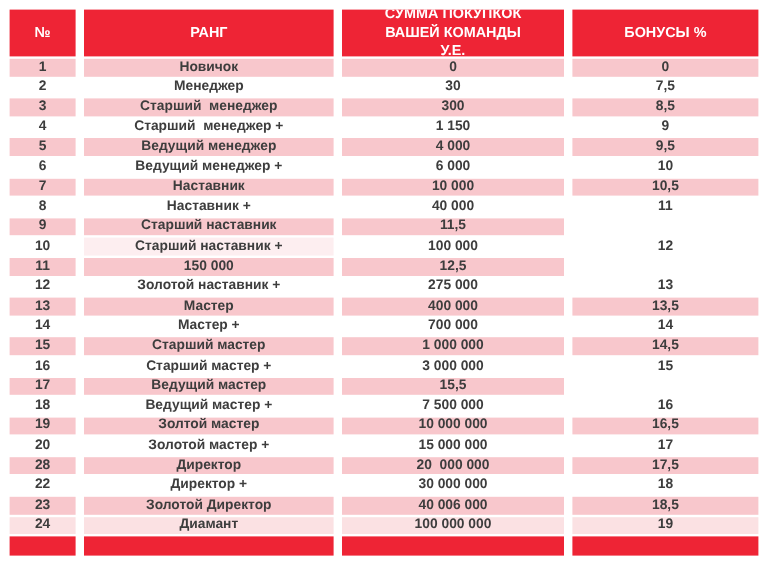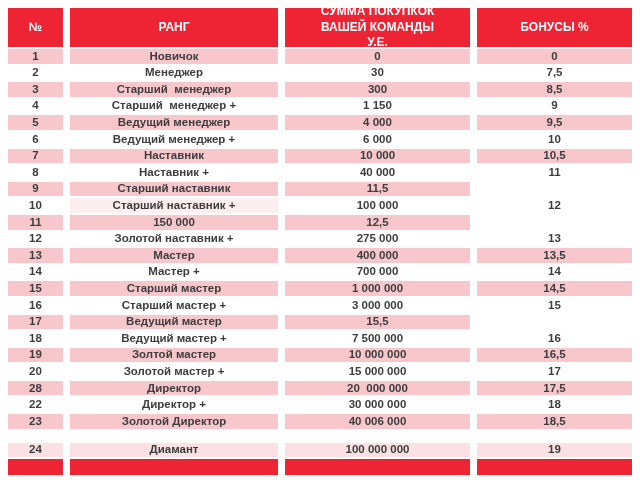--- a/index.html
+++ b/index.html
@@ -46,21 +46,21 @@
   .header-row .cell{
     height:39px;
     background:var(--header-red);
     color:var(--header-text);
     font-size:12px;
     line-height:1.3;
     white-space:pre-line;
   }
   .body-row .cell{height:14.6px;background:var(--row-white);}
   .body-row.pink .cell{background:var(--row-pink);}
-  .body-row.soft .cell{background:var(--row-soft);margin-top:12px;}
+  .body-row.soft .cell{background:var(--row-soft);}
   .body-row .cell.cell-soft{background:var(--cell-soft);}
   .footer-row .cell{height:16px;background:var(--header-red);}
 </style>
 </head>
 <body>
 
 <div class="tbl">
 
   <div class="row header-row">
     <div class="cell">№</div>

